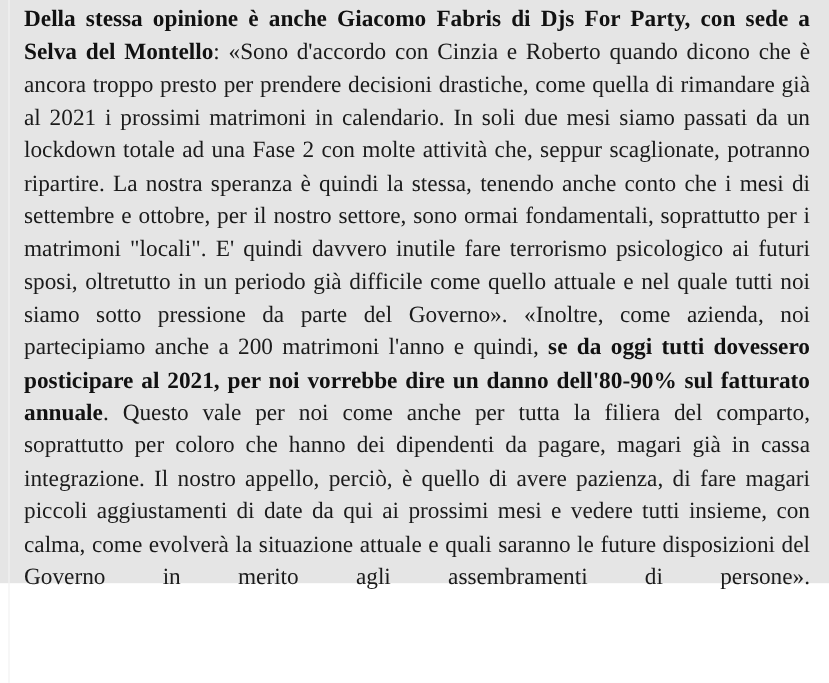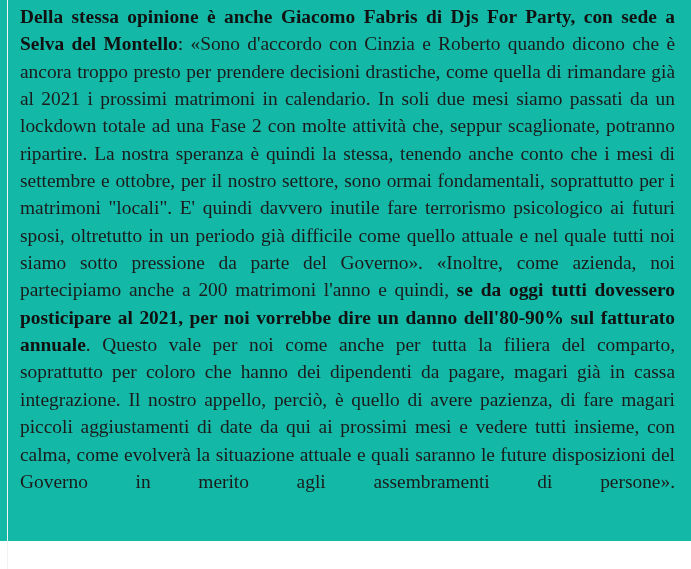--- a/index.html
+++ b/index.html
@@ -11,22 +11,22 @@
   body {
     width: 691px;
     height: 569px;
     overflow: hidden;
     font-family: "Liberation Serif", "DejaVu Serif", serif;
   }
 
   #article-wrap {
     position: relative;
     width: 691px;
-    height: 541px;
-    background: #14b8a6;
+    height: 486px;
+    background: #e5e5e5;
     box-sizing: border-box;
   }
 
   
   #left-rule {
     position: absolute;
     left: 7px;
     top: 0;
     width: 1px;
     height: 569px;

